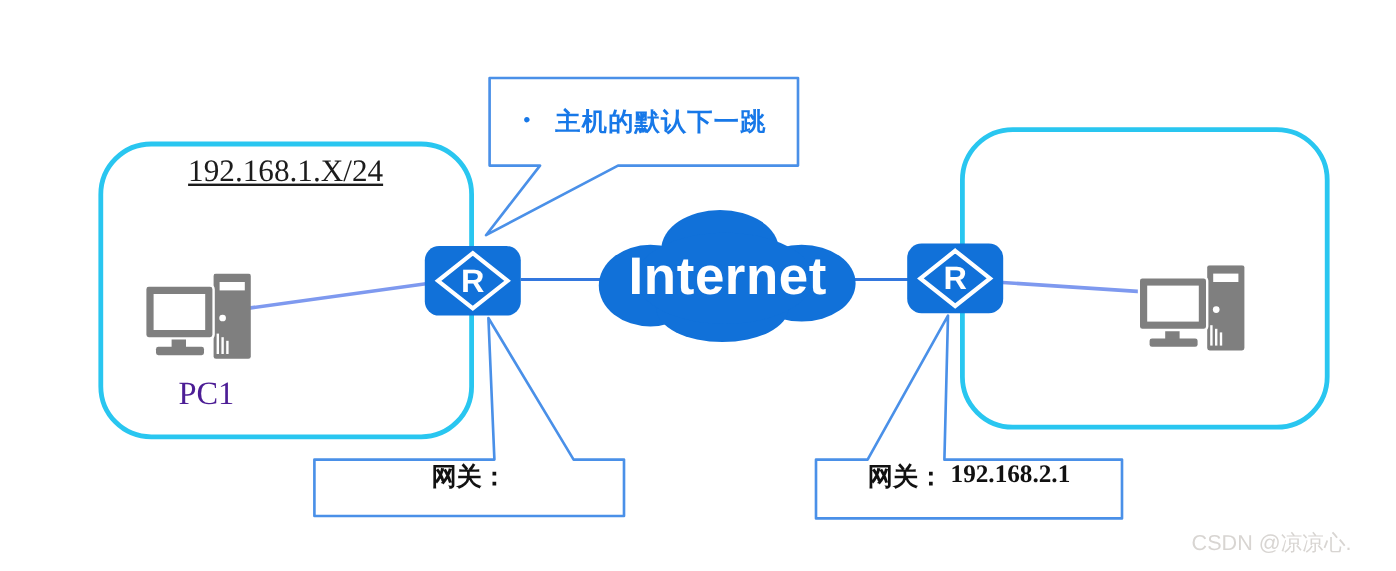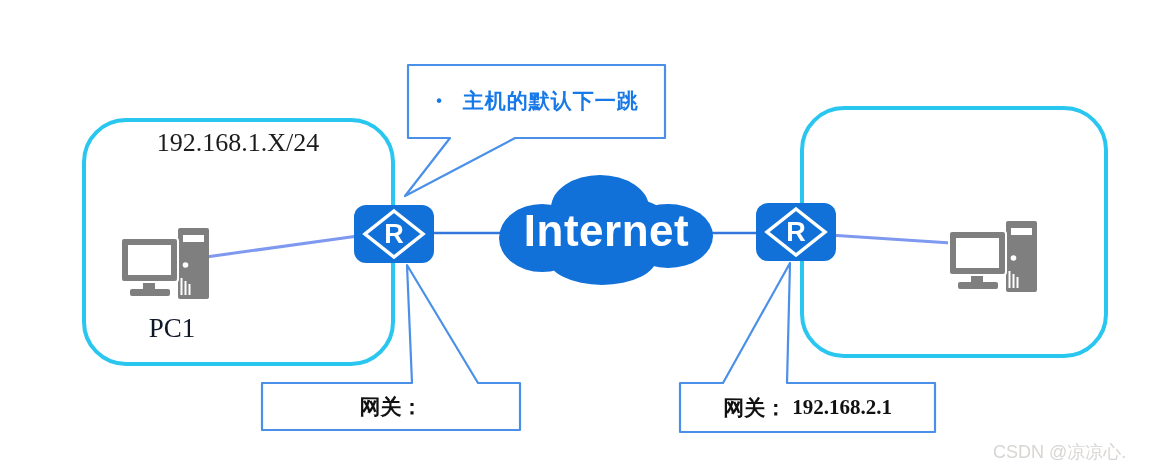--- a/index.html
+++ b/index.html
@@ -17,34 +17,34 @@
     border-radius:44px;
     background:transparent;
     z-index:1;
   }
   .subnet-box.left{left:82px;top:118px;width:305px;height:240px;}
   .subnet-box.right{left:800px;top:106px;width:300px;height:244px;}
   .subnet-title{
     position:absolute;
     font-family:"Liberation Serif", serif;
     font-size:26px;color:#1c1c1c;
-    text-align:center;z-index:4;
+    text-align:center;z-index:4;text-decoration:underline;
   }
   .subnet-title.left{left:82px;top:128px;width:312px;}
   .subnet-title.right{left:800px;top:118px;width:307px;}
   
   svg.wires{position:absolute;left:0;top:0;z-index:2;}
   
   .pc-icon{position:absolute;z-index:3;}
   .pc-icon.pc1{left:120px;top:228px;}
   .pc-icon.pc2{left:948px;top:221px;}
   .pc-label{
     position:absolute;z-index:4;
     font-family:"Liberation Serif", serif;
-    font-size:27px;color:#0f172a;text-align:center;
+    font-size:27px;color:#4c1d95;text-align:center;
   }
   .pc-label.pc1{left:122px;top:313px;width:100px;}
   .pc-label.pc2{left:950px;top:310px;width:100px;}
   
   .router{
     position:absolute;
     width:80px;height:58px;
     background:#1171D9;
     border-radius:12px;
     z-index:3;
@@ -55,21 +55,21 @@
   .callout-text{
     position:absolute;left:410px;top:66px;width:255px;height:70px;
     display:flex;align-items:center;justify-content:center;
     color:#1778E8;font-weight:bold;font-size:21px;
     z-index:4;letter-spacing:1px;
   }
   .callout-text .bullet{font-size:16px;margin-right:20px;}
   
   .gw-text{
     position:absolute;
-    display:flex;align-items:center;justify-content:center;
+    display:flex;justify-content:center;
     color:#111;font-weight:bold;font-size:21px;
     z-index:4;
   }
   .gw-text .ip{font-family:"Liberation Serif", serif;font-weight:bold;margin-left:6px;}
   .gw-text.left{left:262px;top:383px;width:258px;height:47px;}
   .gw-text.right{left:680px;top:383px;width:255px;height:49px;}
   
   .internet-label{
     position:absolute;left:500px;top:206px;width:213px;
     text-align:center;color:#ffffff;

